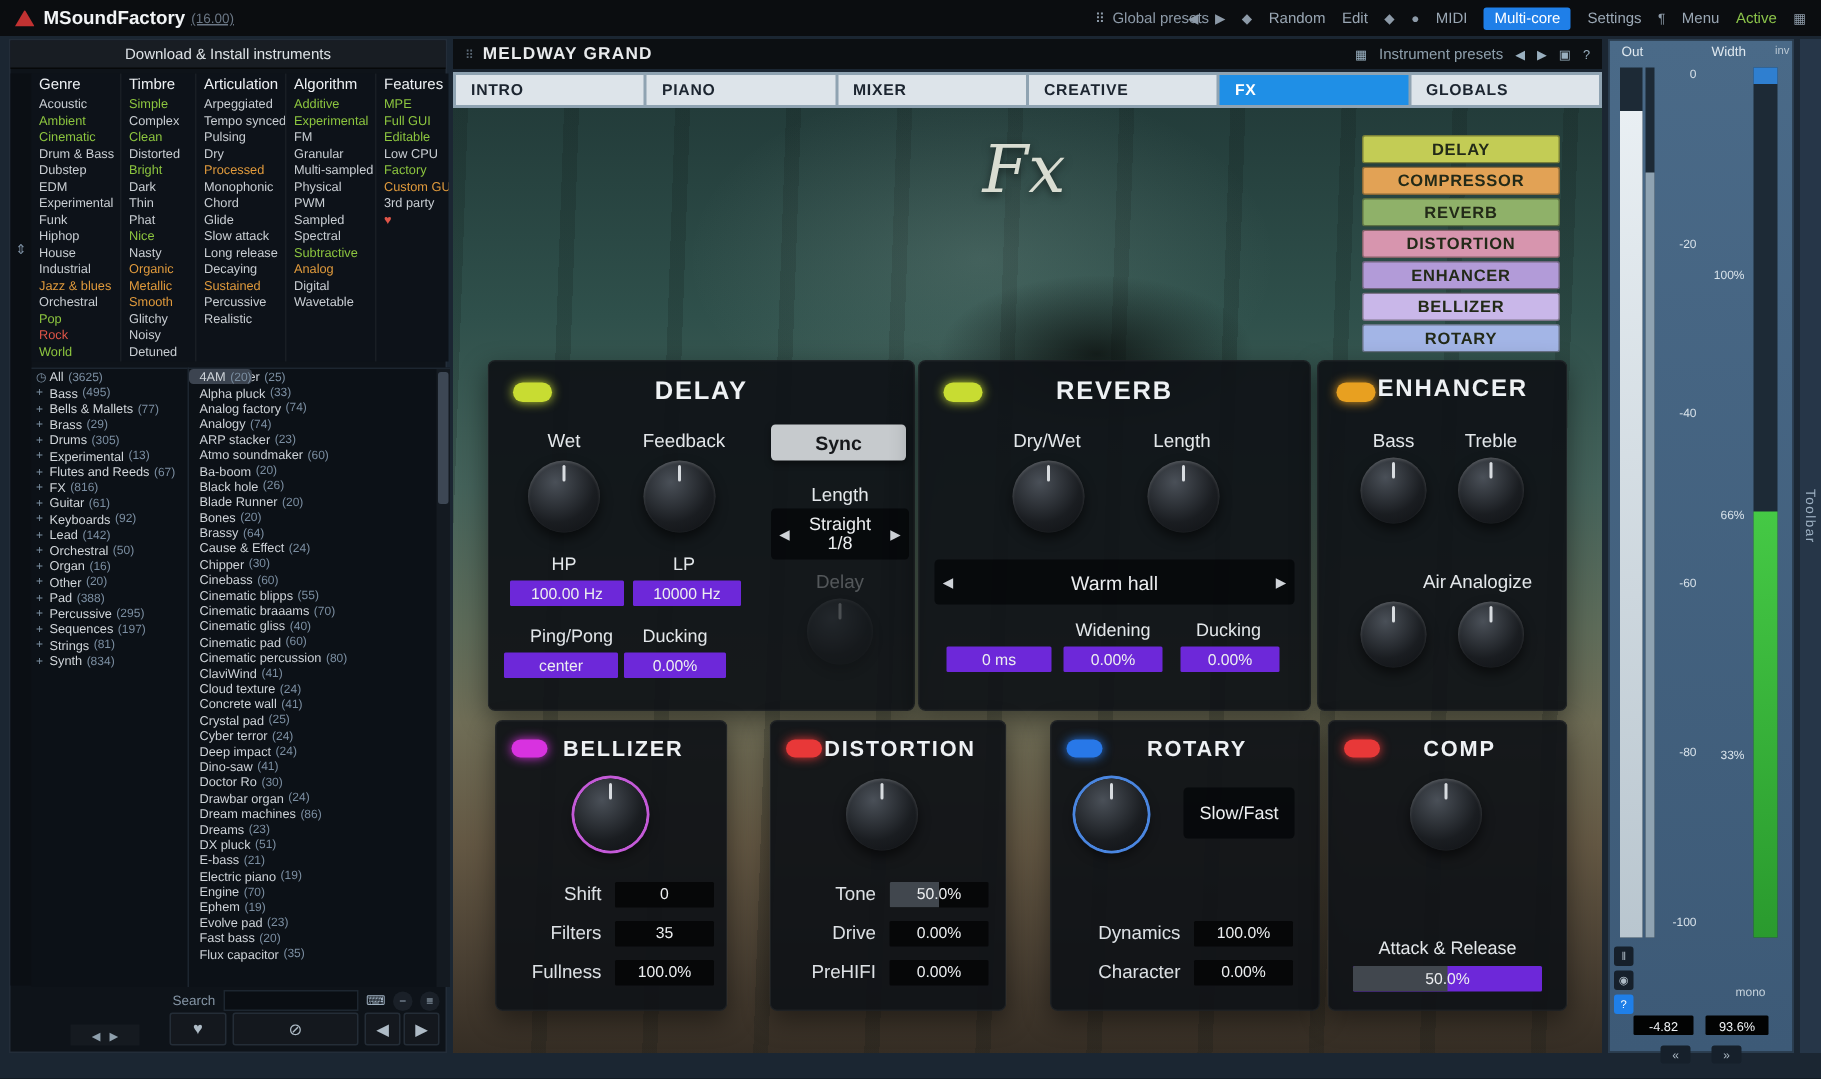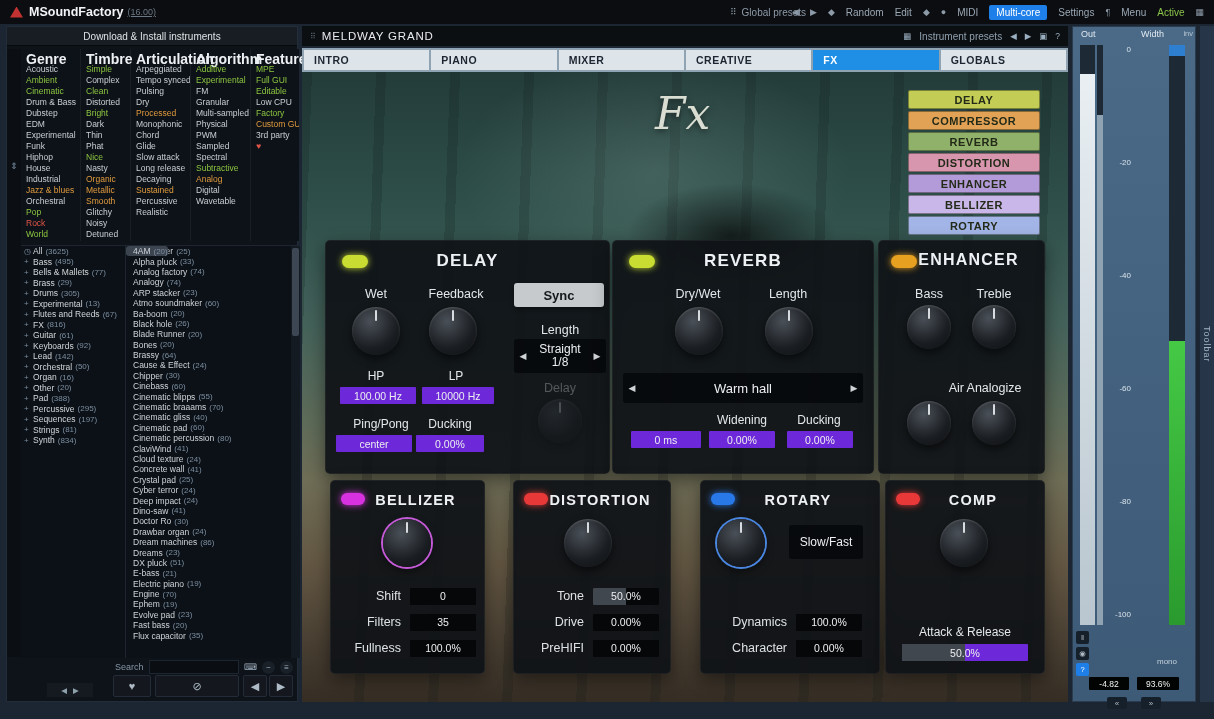--- a/index.html
+++ b/index.html
@@ -14,21 +14,21 @@
   .tb-right{margin-left:auto;display:flex;align-items:center;gap:11px;padding-right:10px;}
   .tb-ic{font-size:9px;color:#8d9aa8;}
   .mc-badge{color:#fff;padding:2px 7px;border-radius:2px;font-size:10px;}
   
   .left-panel{position:absolute;left:6px;top:26px;width:292px;height:676px;background:#0e1319;border:1px solid #232d39;box-sizing:border-box;}
   .dl-btn{position:absolute;left:0;top:0;right:0;height:18px;background:#181d23;color:#dde2e6;font-size:10px;display:flex;align-items:center;justify-content:center;border-bottom:1px solid #060809;}
   .left-strip{position:absolute;left:0;top:22px;width:14px;height:608px;background:#0b0f14;color:#7b8ea1;font-size:9px;display:flex;justify-content:center;padding-top:112px;box-sizing:border-box;}
   .filter-cols{position:absolute;left:14px;top:22px;width:278px;height:192px;background:#0d1219;display:flex;}
   .fcol{border-right:1px solid rgba(255,255,255,.05);padding:2px 0 0 5px;box-sizing:border-box;}
   .fcol:nth-child(1){width:60px;}.fcol:nth-child(2){width:50px;}.fcol:nth-child(3){width:60px;}.fcol:nth-child(4){width:60px;}.fcol:nth-child(5){width:48px;border-right:none;}
-  .fhead{color:#eef1f4;font-size:14px;font-weight:bold;height:13px;}
+  .fhead{color:#eef1f4;font-size:10px;font-weight:normal;height:13px;}
   .fitem{font-size:8.5px;height:11px;line-height:11px;white-space:nowrap;overflow:hidden;}
   .c-w{color:#c9ced3;}.c-g{color:#8dc63f;}.c-o{color:#e09a3c;}.c-r{color:#e05548;}
   .tree{position:absolute;left:14px;top:218px;width:104px;height:412px;background:#0c1117;overflow:hidden;border-top:1px solid #1d2630;}
   .trow{display:flex;align-items:center;height:10.5px;padding-left:3px;white-space:nowrap;}
   .texp{color:#7b8ea1;font-size:8px;width:9px;}
   .tlbl{color:#d2d7db;font-size:8.5px;}
   .tcnt{color:#7b8ea1;font-size:8px;margin-left:3px;}
   .plist-wrap{position:absolute;left:118px;top:218px;width:174px;height:412px;background:#0c1117;border-top:1px solid #1d2630;border-left:1px solid #1d2630;}
   .plist{position:absolute;left:0;top:0;right:9px;bottom:0;overflow:hidden;}
   .prow{display:flex;align-items:center;height:10.4px;padding-left:7px;white-space:nowrap;}
@@ -41,21 +41,21 @@
   .srch-lbl{color:#8494a4;font-size:9px;}
   .srch-input{flex:1;height:12px;background:#0a0e13;border:1px solid #1d2630;}
   .sicon{color:#9fb0c0;font-size:9px;}
   .sicon.round{width:13px;height:13px;border-radius:50%;background:#1a2028;display:flex;align-items:center;justify-content:center;font-size:8px;}
   .pager{position:absolute;left:40px;top:656px;width:46px;height:14px;background:#151a20;color:#8fa0ad;font-size:7.5px;display:flex;align-items:center;justify-content:center;gap:6px;}
   .lp-btn{position:absolute;top:648px;height:22px;background:#14181e;border:1px solid #242d37;border-radius:2px;color:#aebbc6;display:flex;align-items:center;justify-content:center;font-size:11px;box-sizing:border-box;}
   
   .center{position:absolute;left:302px;top:26px;width:766px;height:676px;}
   .inst-header{position:absolute;left:0;top:0;right:0;height:20px;background:#0c0f12;display:flex;align-items:center;color:#e8eaec;}
   .drag-dots{color:#5c6a77;font-size:8px;margin:0 6px 0 8px;}
-  .inst-title{font-weight:normal;font-size:11.5px;letter-spacing:.8px;}
+  .inst-title{font-weight:bold;font-size:11.5px;letter-spacing:.8px;}
   .ih-right{margin-left:auto;display:flex;align-items:center;gap:8px;padding-right:8px;color:#8fa0ad;font-size:10px;}
   .ih-btn{font-size:8.5px;color:#9ab0c0;}
   .tabs{position:absolute;left:0;top:22px;right:0;height:24px;background:#8fa3b2;display:flex;gap:2px;padding:2px;box-sizing:border-box;}
   .tab{flex:1;background:#dde4ea;color:#1c2530;font-size:10.5px;font-weight:bold;letter-spacing:.5px;display:flex;align-items:center;padding-left:10px;}
   .tab.active{background:#1f8fe6;color:#fff;}
   .stage{position:absolute;left:0;top:46px;right:0;height:630px;overflow:hidden;
     background:
       radial-gradient(ellipse 150px 75px at 56% 26%, rgba(8,10,9,.75), rgba(8,10,9,0) 70%),
       radial-gradient(ellipse 280px 170px at 46% 16%, rgba(190,215,205,.16), rgba(0,0,0,0) 70%),
       repeating-linear-gradient(92deg, rgba(12,20,18,.18) 0 10px, rgba(0,0,0,0) 10px 74px),
@@ -718,20 +718,25 @@
         <div class="fill-gray" style="height: 88%;"></div>
       </div>
     <div id="db-scale" class="scale s-db">
         <div class="slbl" style="top: 0px;">0</div>
         <div class="slbl" style="top: 113px;">-20</div>
         <div class="slbl" style="top: 226px;">-40</div>
         <div class="slbl" style="top: 339px;">-60</div>
         <div class="slbl" style="top: 452px;">-80</div>
         <div class="slbl" style="top: 565px;">-100</div>
       </div>
+    <div id="width-scale" class="scale s-w">
+        <div class="slbl" style="top: 134px;">100%</div>
+        <div class="slbl" style="top: 294px;">66%</div>
+        <div class="slbl" style="top: 454px;">33%</div>
+      </div>
     <div class="track t-width">
       <div class="cap-blue"></div>
       <div class="fill-green" style="height: 49%;"></div>
     </div>
     <div class="m-ic" style="top:604px;">‖</div>
     <div class="m-ic" style="top:620px;">◉</div>
     <div class="m-ic blue" style="top:636px;">?</div>
     <span class="m-mono">mono</span>
     <div class="m-val" style="left:16px;top:650px;width:40px;">-4.82</div>
     <div class="m-val" style="left:64px;top:650px;width:42px;">93.6%</div>

